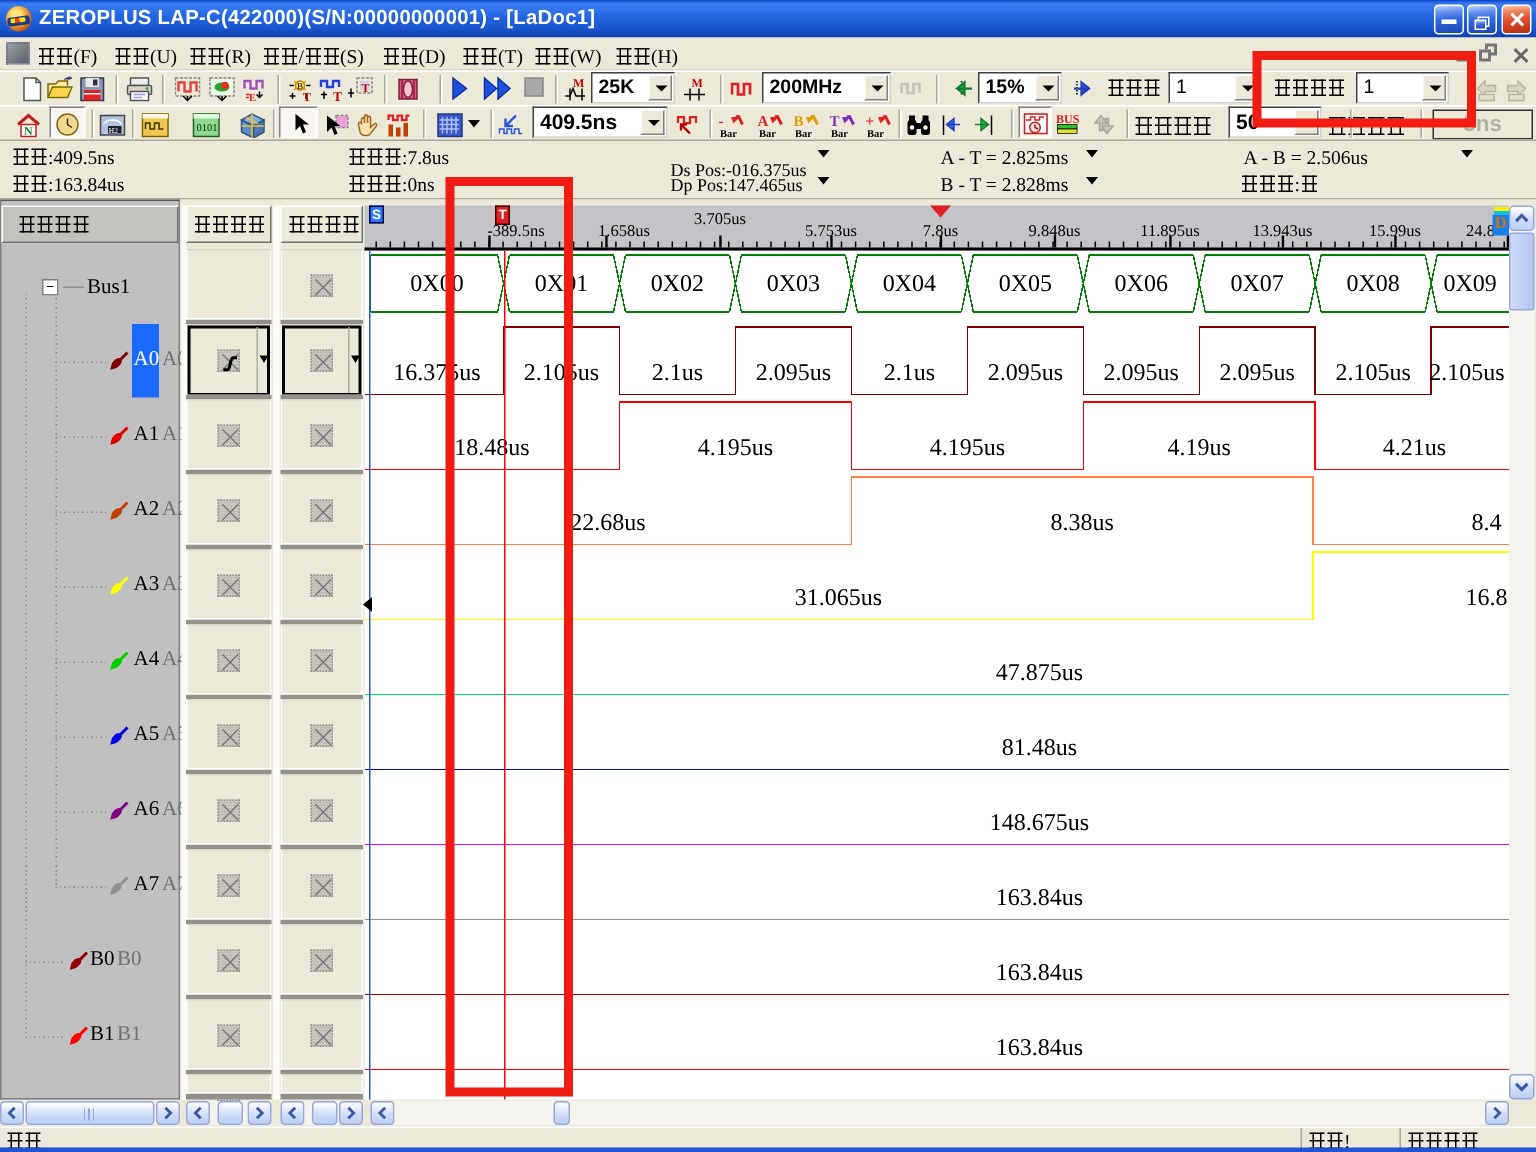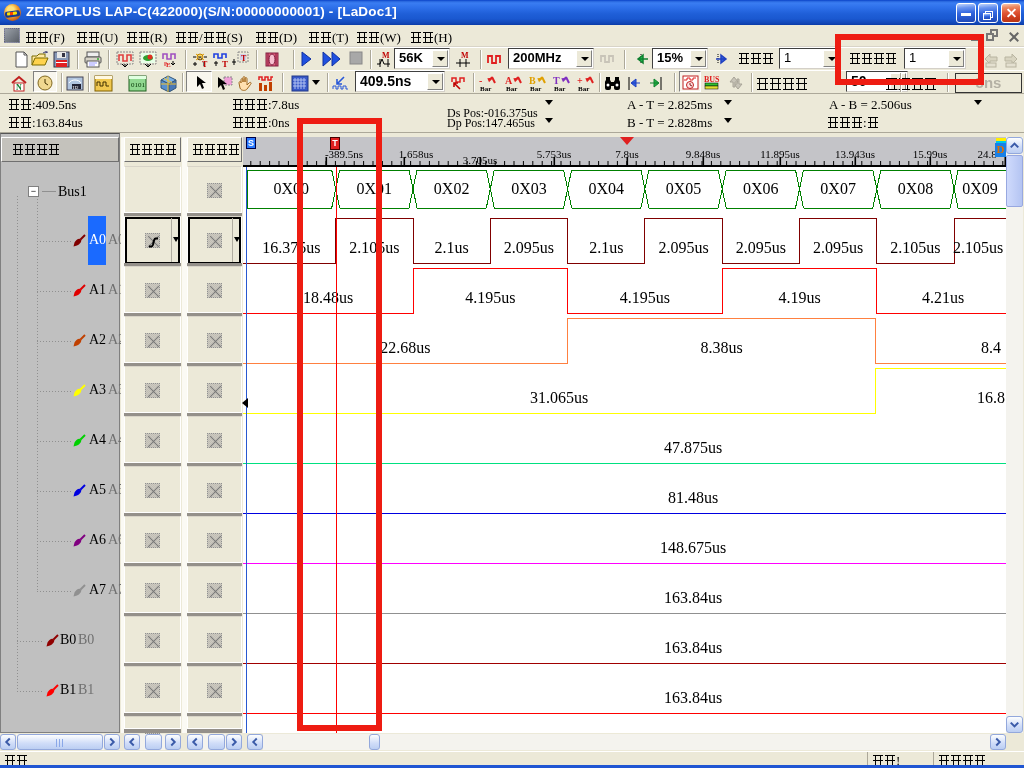--- a/index.html
+++ b/index.html
@@ -135,21 +135,21 @@
   </svg>
 <svg class="ab" style="left:349px;top:51px" width="14" height="15" viewBox="0 0 14 15">
     <rect x="1" y="1" width="12" height="12" fill="#a8a8a8" stroke="#888"></rect>
   </svg>
 <svg class="ab" style="left:376px;top:51px" width="16" height="17" viewBox="0 0 16 17">
     <text x="6" y="7" font-size="8" font-weight="bold" fill="#c00000">M</text>
     <path d="M1 13h3l2-5l2 5h6" stroke="#000" fill="none"></path>
     <path d="M4 8v8m8-8v8" stroke="#000"></path>
   </svg>
 <div class="combo" style="left:394px;top:48px;width:56px;height:21px">
-    <span class="v">56K</span>
+    <span class="v">25K</span>
     <span class="db"></span>
   </div>
 <svg class="ab" style="left:455px;top:51px" width="16" height="17" viewBox="0 0 16 17">
     <text x="6" y="7" font-size="8" font-weight="bold" fill="#c00000">M</text>
     <path d="M1 12h4m6 0h4M5 8v8m6-8v8M5 12h6" stroke="#000" fill="none"></path>
   </svg>
 <svg class="ab" style="left:487px;top:51px" width="16" height="17" viewBox="0 0 16 17">
     <path d="M1 12V5h4v7h4V5h4v7" stroke="#e02020" fill="none" stroke-width="1.8"></path>
   </svg>
 <div class="combo" style="left:508px;top:48px;width:86px;height:21px">
@@ -313,21 +313,21 @@
 <svg class="ab" style="left:704px;top:75px" width="16" height="17" viewBox="0 0 16 17">
     <text x="0" y="7" font-size="8" font-weight="bold" fill="#e02020">BUS</text>
     <rect x="1" y="8" width="13" height="3" fill="#30c030" stroke="#000" stroke-width="0.5"></rect>
     <rect x="1" y="11" width="13" height="3" fill="#e0e030" stroke="#000" stroke-width="0.5"></rect>
   </svg>
 <svg class="ab" style="left:729px;top:75px" width="17" height="17" viewBox="0 0 17 17">
     <path d="M5 3v5H2l4 5l4-5H7V3z" fill="#c8c4b8" stroke="#a8a498" transform="translate(3 1)"></path>
     <path d="M5 3v5H2l4 5l4-5H7V3z" fill="#c8c4b8" stroke="#a8a498" transform="translate(-1 -1) scale(1 -1) translate(0 -16)"></path>
   </svg>
 <div class="ab" style="left:756px;top:77px;font:13px Liberation Serif"><i class="cw"></i><i class="cw"></i><i class="cw"></i><i class="cw"></i></div>
-<div class="combo" style="left:846px;top:71px;width:62px;height:21px">
+<div class="combo" style="left:819px;top:71px;width:62px;height:21px">
     <span class="v" style="font-size:14px">50</span>
     <span class="db"></span>
   </div>
 <div class="ab" style="left:885px;top:77px;font:13px Liberation Serif"><i class="cw"></i><i class="cw"></i><i class="cw"></i><i class="cw"></i></div>
 <div class="ab" style="left:955px;top:73px;width:67px;height:20px;background:#ece9d8;border:1px solid #333;color:#b4b0a4;font:bold 15px 'Liberation Sans';text-align:center;line-height:18px">5ns</div>
 <div class="tb-sep" style="left:77px;top:50px;height:19px"></div>
 <div class="tb-sep" style="left:108px;top:50px;height:19px"></div>
 <div class="tb-sep" style="left:185px;top:50px;height:19px"></div>
 <div class="tb-sep" style="left:256px;top:50px;height:19px"></div>
 <div class="tb-sep" style="left:293px;top:50px;height:19px"></div>
@@ -613,21 +613,21 @@
     <rect x="702.8999999999991" y="24" width="1" height="4" fill="#000"></rect>
     <rect x="712.299999999999" y="24" width="1" height="4" fill="#000"></rect>
     <rect x="721.699999999999" y="24" width="1" height="4" fill="#000"></rect>
     <rect x="731.099999999999" y="24" width="1" height="4" fill="#000"></rect>
     <rect x="740.499999999999" y="24" width="1" height="4" fill="#000"></rect>
     <rect x="749.899999999999" y="24" width="1" height="4" fill="#000"></rect>
     <rect x="759.2999999999989" y="24" width="1" height="4" fill="#000"></rect>
   </svg>
 <div class="ab" style="left:344px;top:148px;font:11px Liberation Serif;transform:translateX(-50%);white-space:nowrap">-389.5ns</div>
 <div class="ab" style="left:416px;top:148px;font:11px Liberation Serif;transform:translateX(-50%);white-space:nowrap">1.658us</div>
-<div class="ab" style="left:480px;top:154px;font:11px Liberation Serif;transform:translateX(-50%);white-space:nowrap">3.705us</div>
+<div class="ab" style="left:480px;top:140px;font:11px Liberation Serif;transform:translateX(-50%);white-space:nowrap">3.705us</div>
 <div class="ab" style="left:554px;top:148px;font:11px Liberation Serif;transform:translateX(-50%);white-space:nowrap">5.753us</div>
 <div class="ab" style="left:627px;top:148px;font:11px Liberation Serif;transform:translateX(-50%);white-space:nowrap">7.8us</div>
 <div class="ab" style="left:703px;top:148px;font:11px Liberation Serif;transform:translateX(-50%);white-space:nowrap">9.848us</div>
 <div class="ab" style="left:780px;top:148px;font:11px Liberation Serif;transform:translateX(-50%);white-space:nowrap">11.895us</div>
 <div class="ab" style="left:855px;top:148px;font:11px Liberation Serif;transform:translateX(-50%);white-space:nowrap">13.943us</div>
 <div class="ab" style="left:930px;top:148px;font:11px Liberation Serif;transform:translateX(-50%);white-space:nowrap">15.99us</div>
 <div class="ab" style="left:987px;top:148px;font:11px Liberation Serif;transform:translateX(-50%);white-space:nowrap">24.8</div>
 <div class="ab" style="left:246px;top:137px;width:10px;height:12px;background:#2979ff;border:1px solid #004;color:#fff;font:bold 9px 'Liberation Sans';text-align:center;line-height:11px">S</div>
 <div class="ab" style="left:330px;top:137px;width:10px;height:13px;background:#e02020;border:1px solid #400;color:#fff;font:bold 9px 'Liberation Sans';text-align:center;line-height:11px">T</div>
 <div class="ab" style="left:627px;top:137px;transform:translateX(-50%);border:7px solid transparent;border-top:8px solid #e02020;width:0;height:0"></div>

